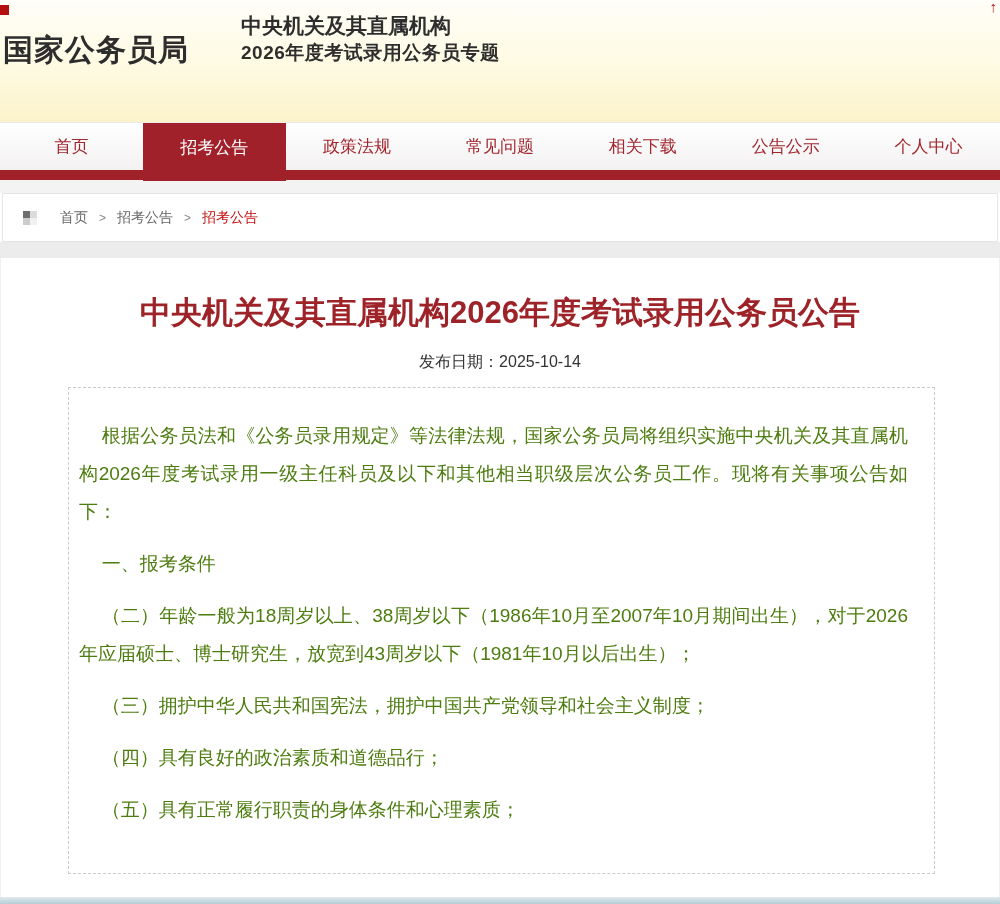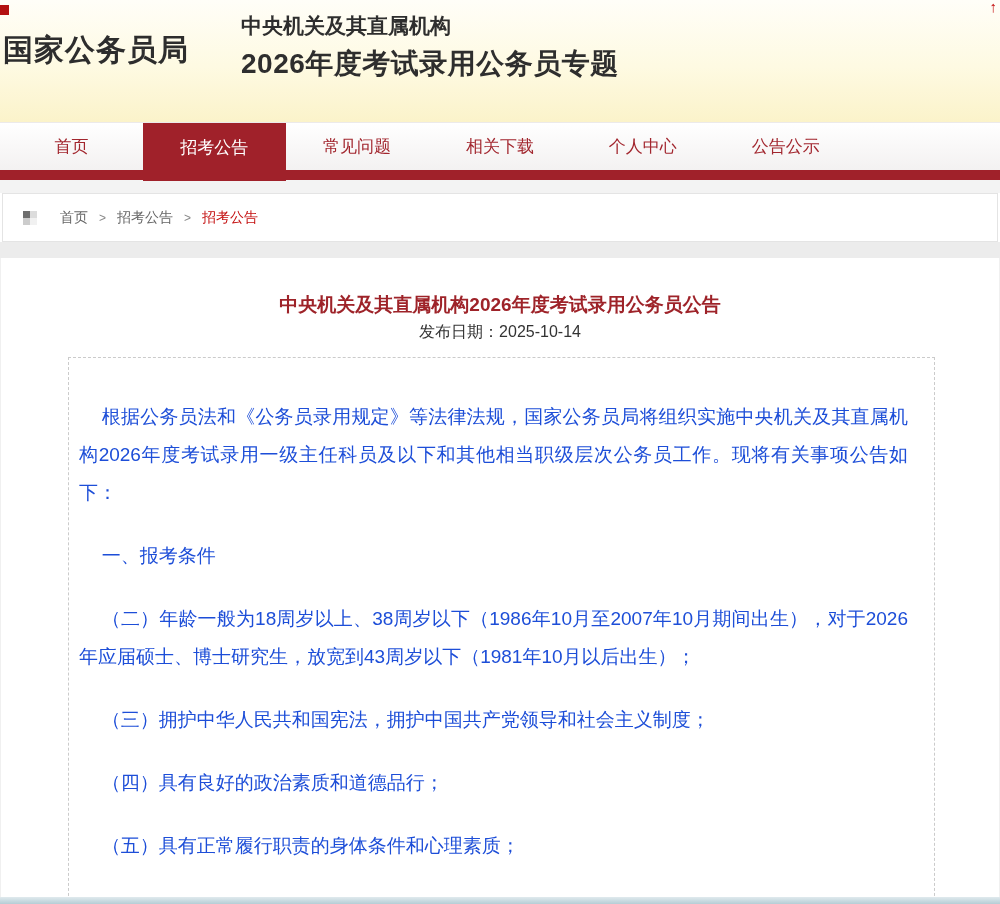--- a/index.html
+++ b/index.html
@@ -13,21 +13,21 @@
   .header {
     height:122px; position:relative;
     background:linear-gradient(180deg,#fffef8 0%,#fefae2 55%,#fbf3ca 100%);
   }
   .site-name {
     position:absolute; left:3px; top:30px;
     font-size:30px; font-weight:700; color:#2d2d2d; letter-spacing:1px;
   }
   .header-sub { position:absolute; left:241px; top:12px; }
   .sub1 { font-size:21px; font-weight:700; color:#2e2e2e; }
-  .sub2 { font-size:28px; font-weight:700; color:#2e2e2e; margin-top:5px; letter-spacing:0.5px; }
+  .sub2 { font-size:19px; font-weight:700; color:#2e2e2e; letter-spacing:0.5px; }
   .corner-mark-left {
     position:absolute; left:0; top:5px; width:9px; height:10px;
     background:#b31111; z-index:6;
   }
   .corner-mark-right {
     position:absolute; right:3px; top:-1px; color:#c40f0f;
     font-size:15px; font-weight:700; z-index:6; line-height:16px;
   }
   
   .nav {
@@ -59,31 +59,31 @@
   .crumb-sep { margin:0 11px; color:#888; font-size:12px; }
   .crumb-link { color:#666; cursor:pointer; }
   .crumb-current { color:#c40f0f; cursor:pointer; }
   .gray-band-2 { height:16px; background:#ececec; }
   
   .content {
     background:#ffffff; border-left:1px solid #f0f0f0; border-right:1px solid #f0f0f0;
     padding-top:34px; min-height:646px;
   }
   .article-title {
-    text-align:center; font-size:19px; font-weight:700; color:#9e2329;
+    text-align:center; font-size:31px; font-weight:700; color:#9e2329;
   }
-  .pub-date { text-align:center; font-size:16px; color:#333; margin-top:4px; }
+  .pub-date { text-align:center; font-size:16px; color:#333; margin-top:18px; }
   .article-body {
     margin:14px 64px 0 67px;
     border:1px dashed #cbcbcb;
     padding:15px 26px 30px 10px;
   }
   .article-body p {
-    font-size:19px; line-height:38px; color:#1d4ed8;
-    margin:25px 0; text-indent:1.2em; text-align:justify;
+    font-size:19px; line-height:38px; color:#4d7c0f;
+    margin:14px 0; text-indent:1.2em; text-align:justify;
   }
   .article-body p.section { font-weight:400; }
   
   .bottom-strip {
     position:absolute; left:0; right:0; bottom:0; height:7px; z-index:5;
     background:linear-gradient(180deg,#e0eaee 0%,#b6cdd5 100%);
   }
 </style>
 </head>
 <body>
@@ -94,24 +94,25 @@
   <div class="site-name">国家公务员局</div>
   <div class="header-sub">
     <div class="sub1">中央机关及其直属机构</div>
     <div class="sub2">2026年度考试录用公务员专题</div>
   </div>
 </div>
 
 <div class="nav">
   <div class="nav-item">首页</div>
   <div class="nav-item active">招考公告</div>
+  <div class="nav-item">政策法规</div>
   <div class="nav-item">常见问题</div>
   <div class="nav-item">相关下载</div>
+  <div class="nav-item">公告公示</div>
   <div class="nav-item">个人中心</div>
-  <div class="nav-item">公告公示</div>
 </div>
 <div class="red-strip"></div>
 
 <div class="gray-band-1"></div>
 <div class="crumb-bar">
   <div class="crumb-icon">
     <span class="q q1"></span>
       <span class="q q2"></span>
       <span class="q q3"></span>
       <span class="q q4"></span>

